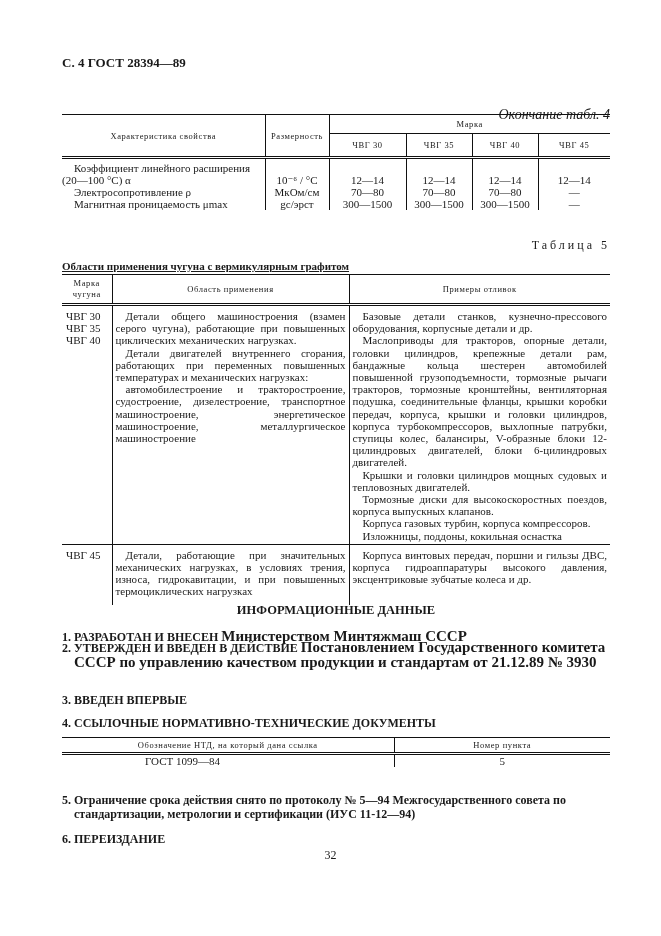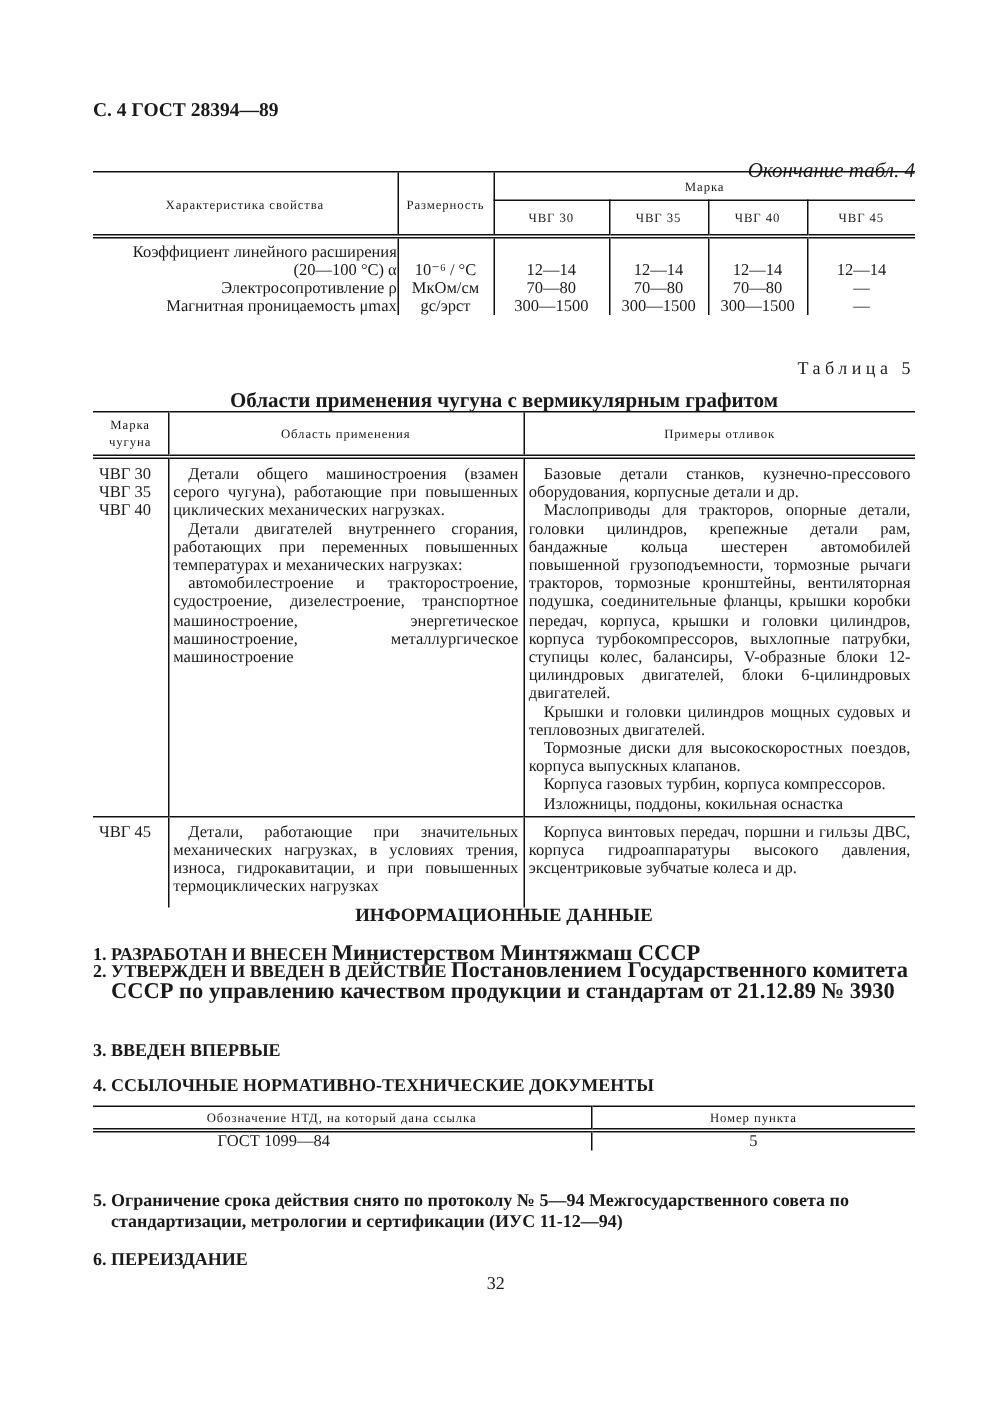--- a/index.html
+++ b/index.html
@@ -1,33 +1,33 @@
 <!DOCTYPE html>
 <html><head>
 <meta charset="utf-8">
 <style>
   html, body { margin:0; padding:0; background:#ffffff; }
   body { width:661px; height:936px; position:relative; overflow:hidden;
          font-family:"Liberation Serif","DejaVu Serif",serif; color:#1a1a1a; }
   .abs { position:absolute; }
-  .hdr { left:62px; top:55px; font-size:13px; font-weight:bold;margin-top:10px; }
+  .hdr { left:62px; top:55px; font-size:13px; font-weight:bold; }
   .cont { right:51px; top:107px; font-size:14px; font-style:italic;text-align:right; }
   table { border-collapse:collapse; }
   
   #t4 { left:62px; top:114px; width:548px; font-size:11px; }
   #t4 th { font-weight:normal; font-size:8.5px; letter-spacing:0.6px; padding:0; height:18px; }
   #t4 .top { border-top:1.5px solid #111; }
   #t4 .hb { border-bottom:3px double #111;margin-top:19px; }
   #t4 .vl { border-left:1px solid #111; }
-  #t4 td { padding:0; vertical-align:bottom; line-height:12px;text-align:right; }
+  #t4 td { padding:0; vertical-align:bottom; line-height:12px; }
   #t4 td.c { text-align:center; }
   .ind { padding-left:12px; display:inline-block; }
   
   .tcap { right:51px; top:238px; font-size:12px; letter-spacing:3px; }
-  .ttitle { left:62px; width:548px; top:260px; text-align:center; font-size:14px; font-weight:bold; }
+  .ttitle { left:62px; width:548px; top:260px; text-align:left; font-size:11px; font-weight:bold;text-decoration:underline; }
   #t5 { left:62px; top:274px; width:548px; font-size:11px; }
   #t5 th { font-weight:normal; font-size:8.5px; letter-spacing:0.6px; padding:3px 0; line-height:11px; text-align:center; }
   #t5 .top { border-top:1.5px solid #111; }
   #t5 .hb { border-bottom:3px double #111; }
   #t5 .vl { border-left:1px solid #111; }
   #t5 td { vertical-align:top; padding:4px 3px 2px 3px; line-height:12.2px; text-align:justify; }
   #t5 tr.sep td { border-top:1px solid #111; }
   #t5 td.mark { padding-left:4px; text-align:left; }
   .p { text-indent:10px; margin:0; }
   

